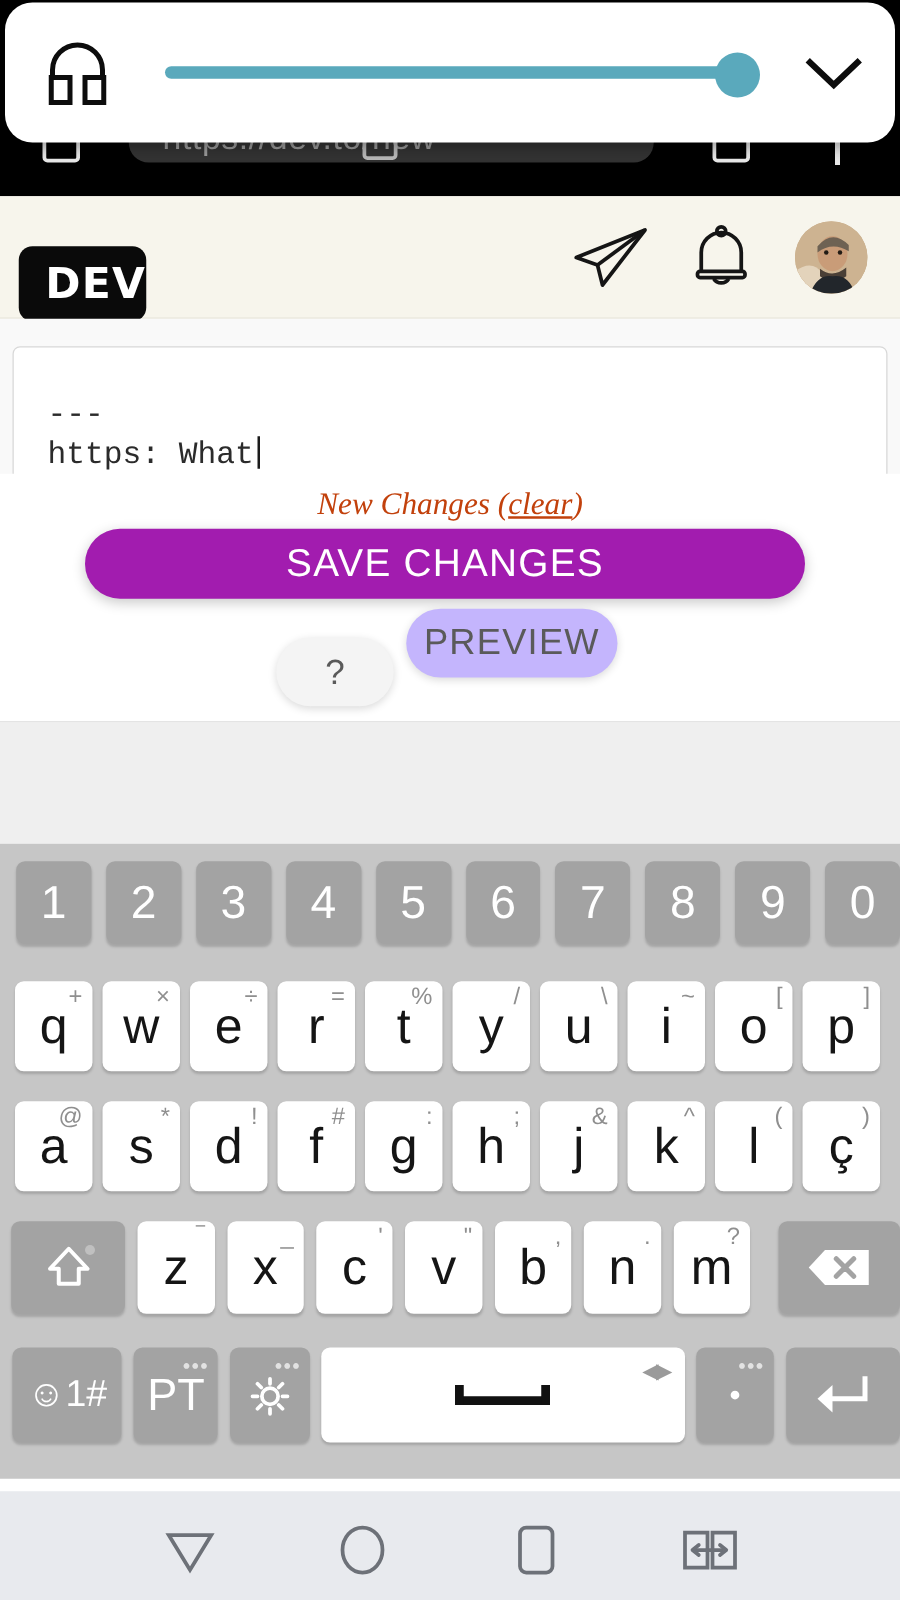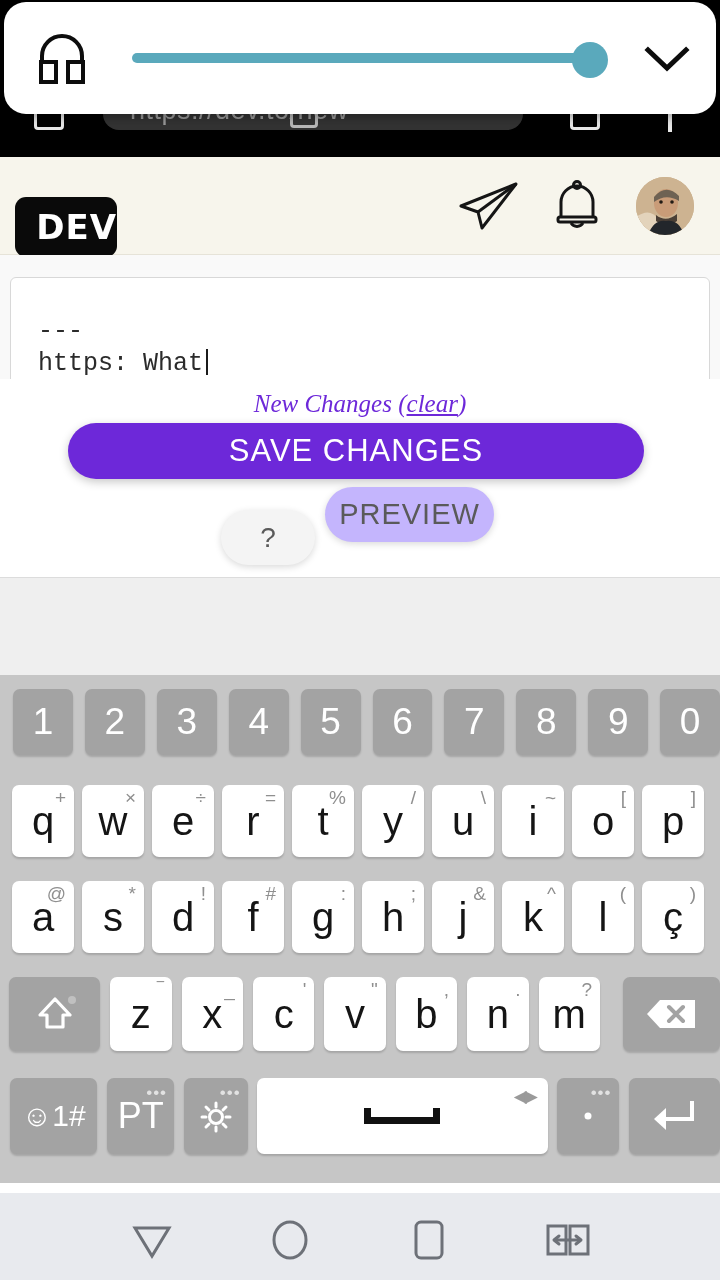--- a/index.html
+++ b/index.html
@@ -107,27 +107,27 @@
     vertical-align: -5px; margin-left: 3px;
   }
 
   
   .action-panel {
     position: absolute; left: 0; top: 379px; width: 720px; height: 199px;
     background: #ffffff; border-bottom: 1px solid #dcdcdc;
   }
   .new-changes {
     position: absolute; left: 0; top: 390px; width: 720px; text-align: center;
-    font-size: 25px; color: #6d28d9; font-style: italic;
+    font-size: 25px; color: #c2410c; font-style: italic;
     font-family: "Liberation Serif", serif;
   }
   .new-changes .clear-link { text-decoration: underline; cursor: pointer; }
   .save-btn {
     position: absolute; left: 68px; top: 423px; width: 576px; height: 56px;
-    background: #6d28d9; border: none; border-radius: 28px;
+    background: #a21caf; border: none; border-radius: 28px;
     color: #ffffff; font-size: 31px; letter-spacing: 1px;
     font-family: "Liberation Sans", sans-serif;
     box-shadow: 0 3px 10px rgba(0,0,0,.22); cursor: pointer;
   }
   .help-btn {
     position: absolute; left: 221px; top: 510px; width: 94px; height: 55px;
     background: #f4f4f4; border: none; border-radius: 28px;
     color: #5a5a5a; font-size: 28px; box-shadow: 0 2px 7px rgba(0,0,0,.15);
     font-family: "Liberation Sans", sans-serif; cursor: pointer;
   }

